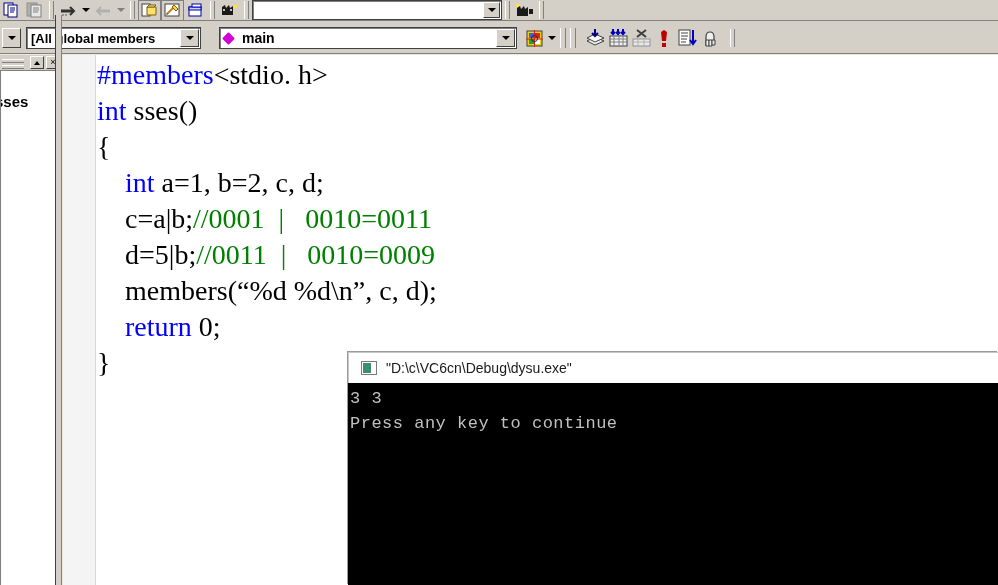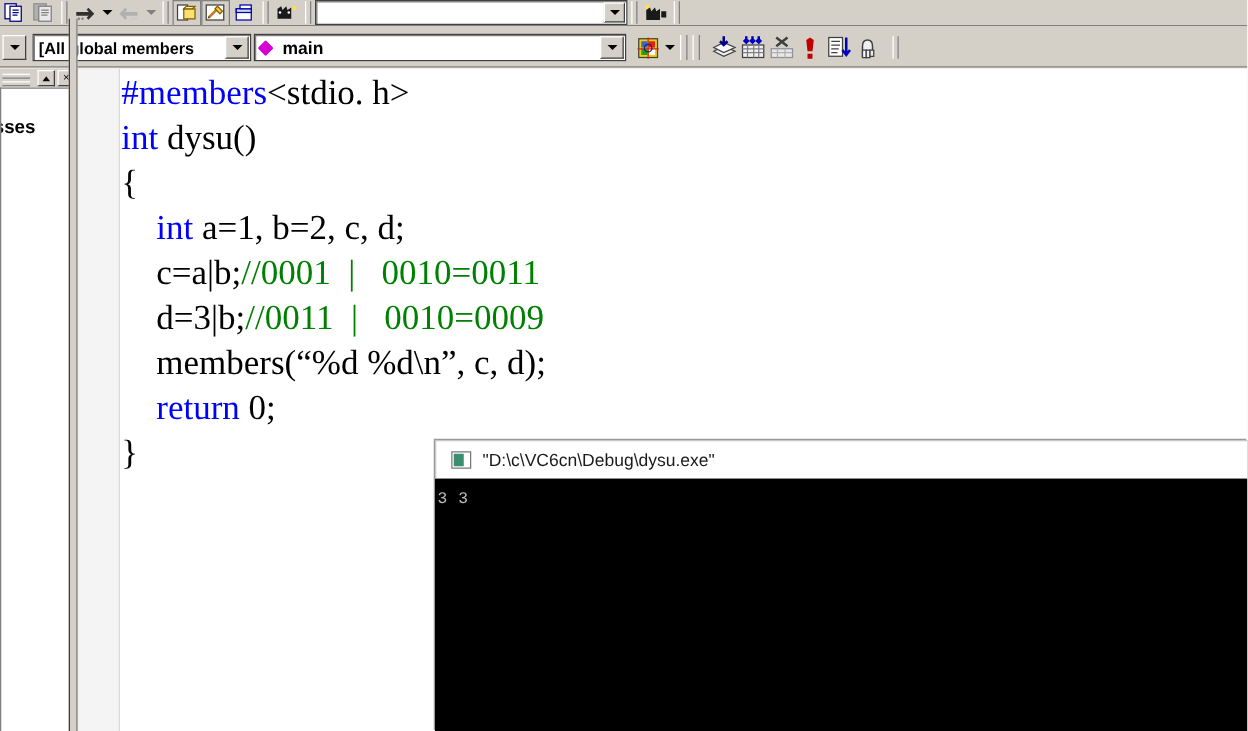--- a/index.html
+++ b/index.html
@@ -315,21 +315,21 @@
     position: absolute;
     left: 0; top: 31px;
     width: 650px;
     height: 202px;
     background: #000000;
     padding: 3px 0 0 2px;
     box-sizing: border-box;
   }
   .console-line {
     font-family: "Liberation Mono", monospace;
-    font-size: 13px;
+    font-size: 17px;
     line-height: 25px;
     color: #c0c0c0;
     white-space: pre;
     letter-spacing: 0.5px;
   }
 </style>
 </head>
 <body>
 
 <div id="app">
@@ -451,21 +451,21 @@
           <span class="caret"></span>
         </div>
 
       <div class="combo" style="width:175px;height:22px;margin-left:4px;">
         <span class="combo-text" style="font-size:13px;">[All global members</span>
         <span class="combo-btn" style="width:19px;height:18px;">
             <span class="caret"></span>
           </span>
       </div>
 
-      <div class="combo" style="width:298px;height:22px;margin-left:2px;">
+      <div class="combo" style="width:298px;height:22px;margin-left:18px;">
         <span class="diamond"></span>
         <span class="combo-text" style="font-size:14px;">main</span>
         <span class="combo-btn" style="width:19px;height:18px;">
             <span class="caret"></span>
           </span>
       </div>
 
       <div class="tb-btn" style="margin-left:6px;">
         <svg width="19" height="19" viewBox="0 0 19 19">
           <rect x="2" y="2" width="15" height="15" fill="#f0d000" stroke="#404040"></rect>
@@ -569,35 +569,36 @@
     </div>
     <div id="ws-body">
       <div id="ws-tab-label">sses</div>
     </div>
   </div>
   <div id="ws-splitter"></div>
 
   <div id="editor">
     <div id="editor-gutter"></div>
     <pre id="code"><span class="k">#members</span><span class="pl">&lt;stdio. h&gt;</span>
-<span class="k">int</span><span class="pl"> dysu()</span>
+<span class="k">int</span><span class="pl"> sses()</span>
 <span class="pl">{</span>
 <span class="pl">    </span><span class="k">int</span><span class="pl"> a=1, b=2, c, d;</span>
 <span class="pl">    c=a|b;</span><span class="cm">//0001  |   0010=0011</span>
-<span class="pl">    d=3|b;</span><span class="cm">//0011  |   0010=0009</span>
+<span class="pl">    d=5|b;</span><span class="cm">//0011  |   0010=0009</span>
 <span class="pl">    members(“%d %d\n”, c, d);</span>
 <span class="pl">    </span><span class="k">return</span><span class="pl"> 0;</span>
 <span class="pl">}</span></pre>
   </div>
 
   <div id="console-win">
     <div id="console-title">
       <span id="console-icon">
         <span class="ic-fill"></span>
       </span>
       <span id="console-title-text">"D:\c\VC6cn\Debug\dysu.exe"</span>
     </div>
     <div id="console-body">
         <div class="console-line">3 3</div>
+        <div class="console-line">Press any key to continue</div>
       </div>
   </div>
 
 </div>
 
 </body></html>

